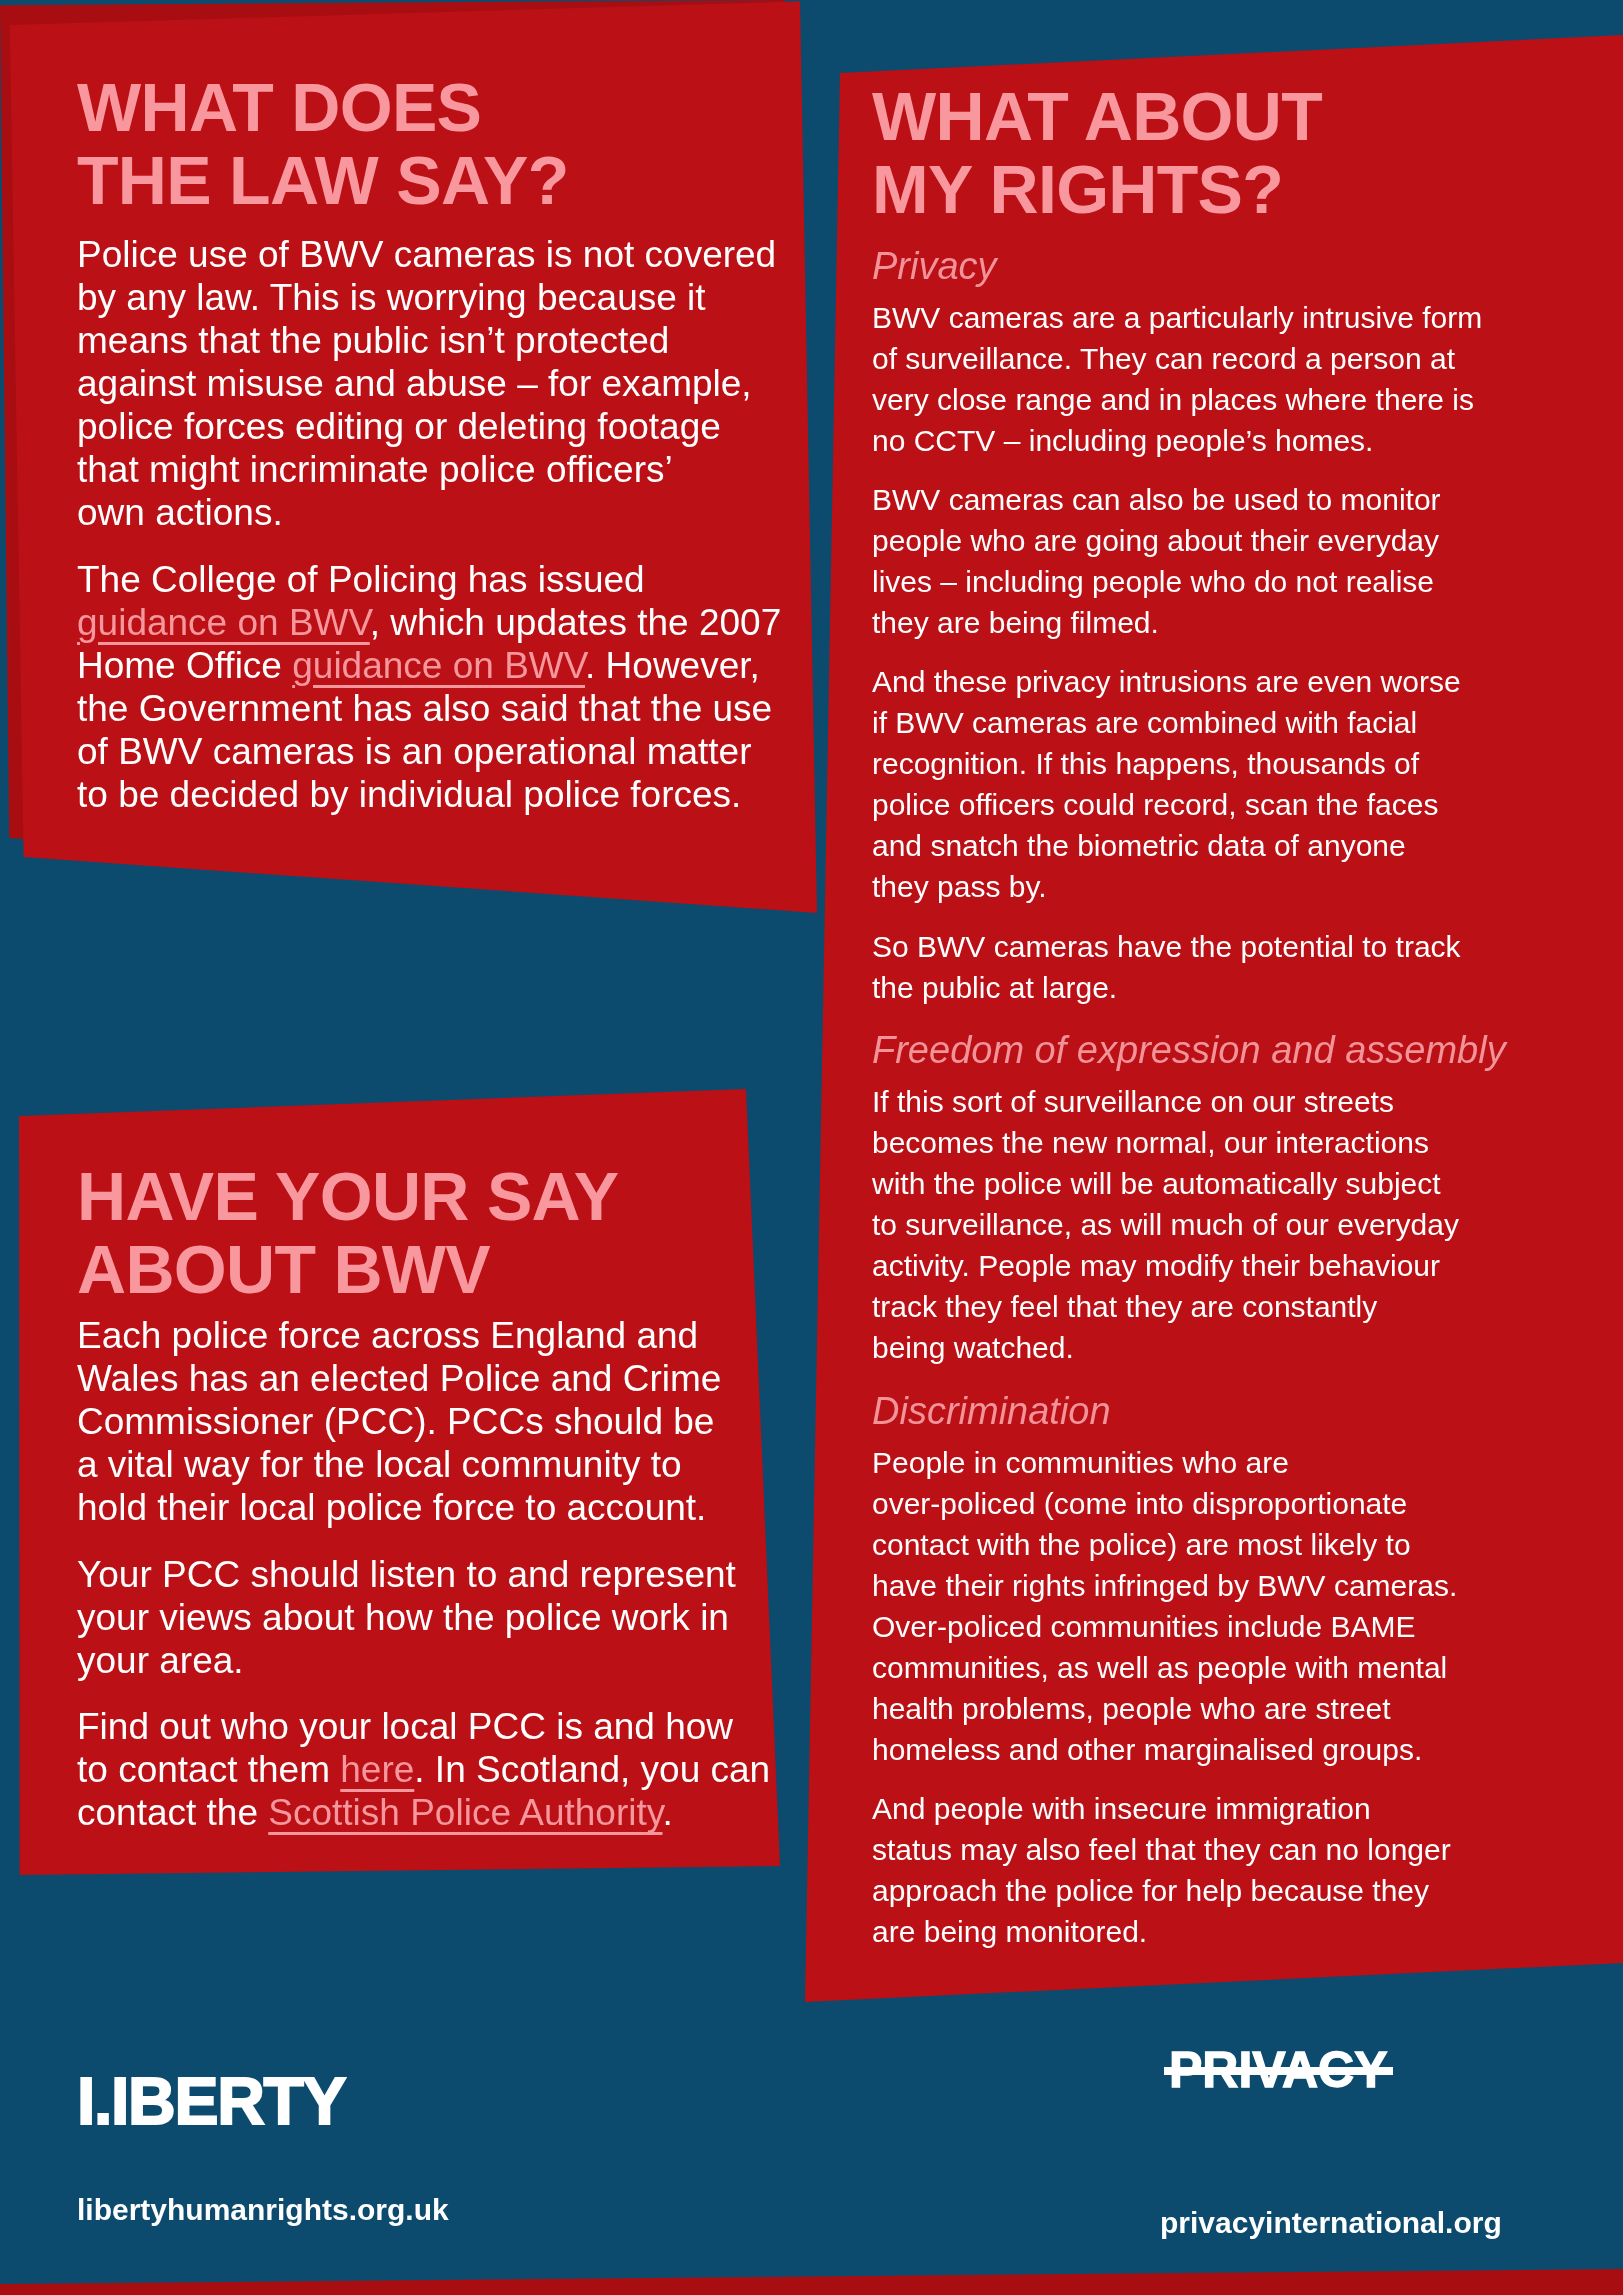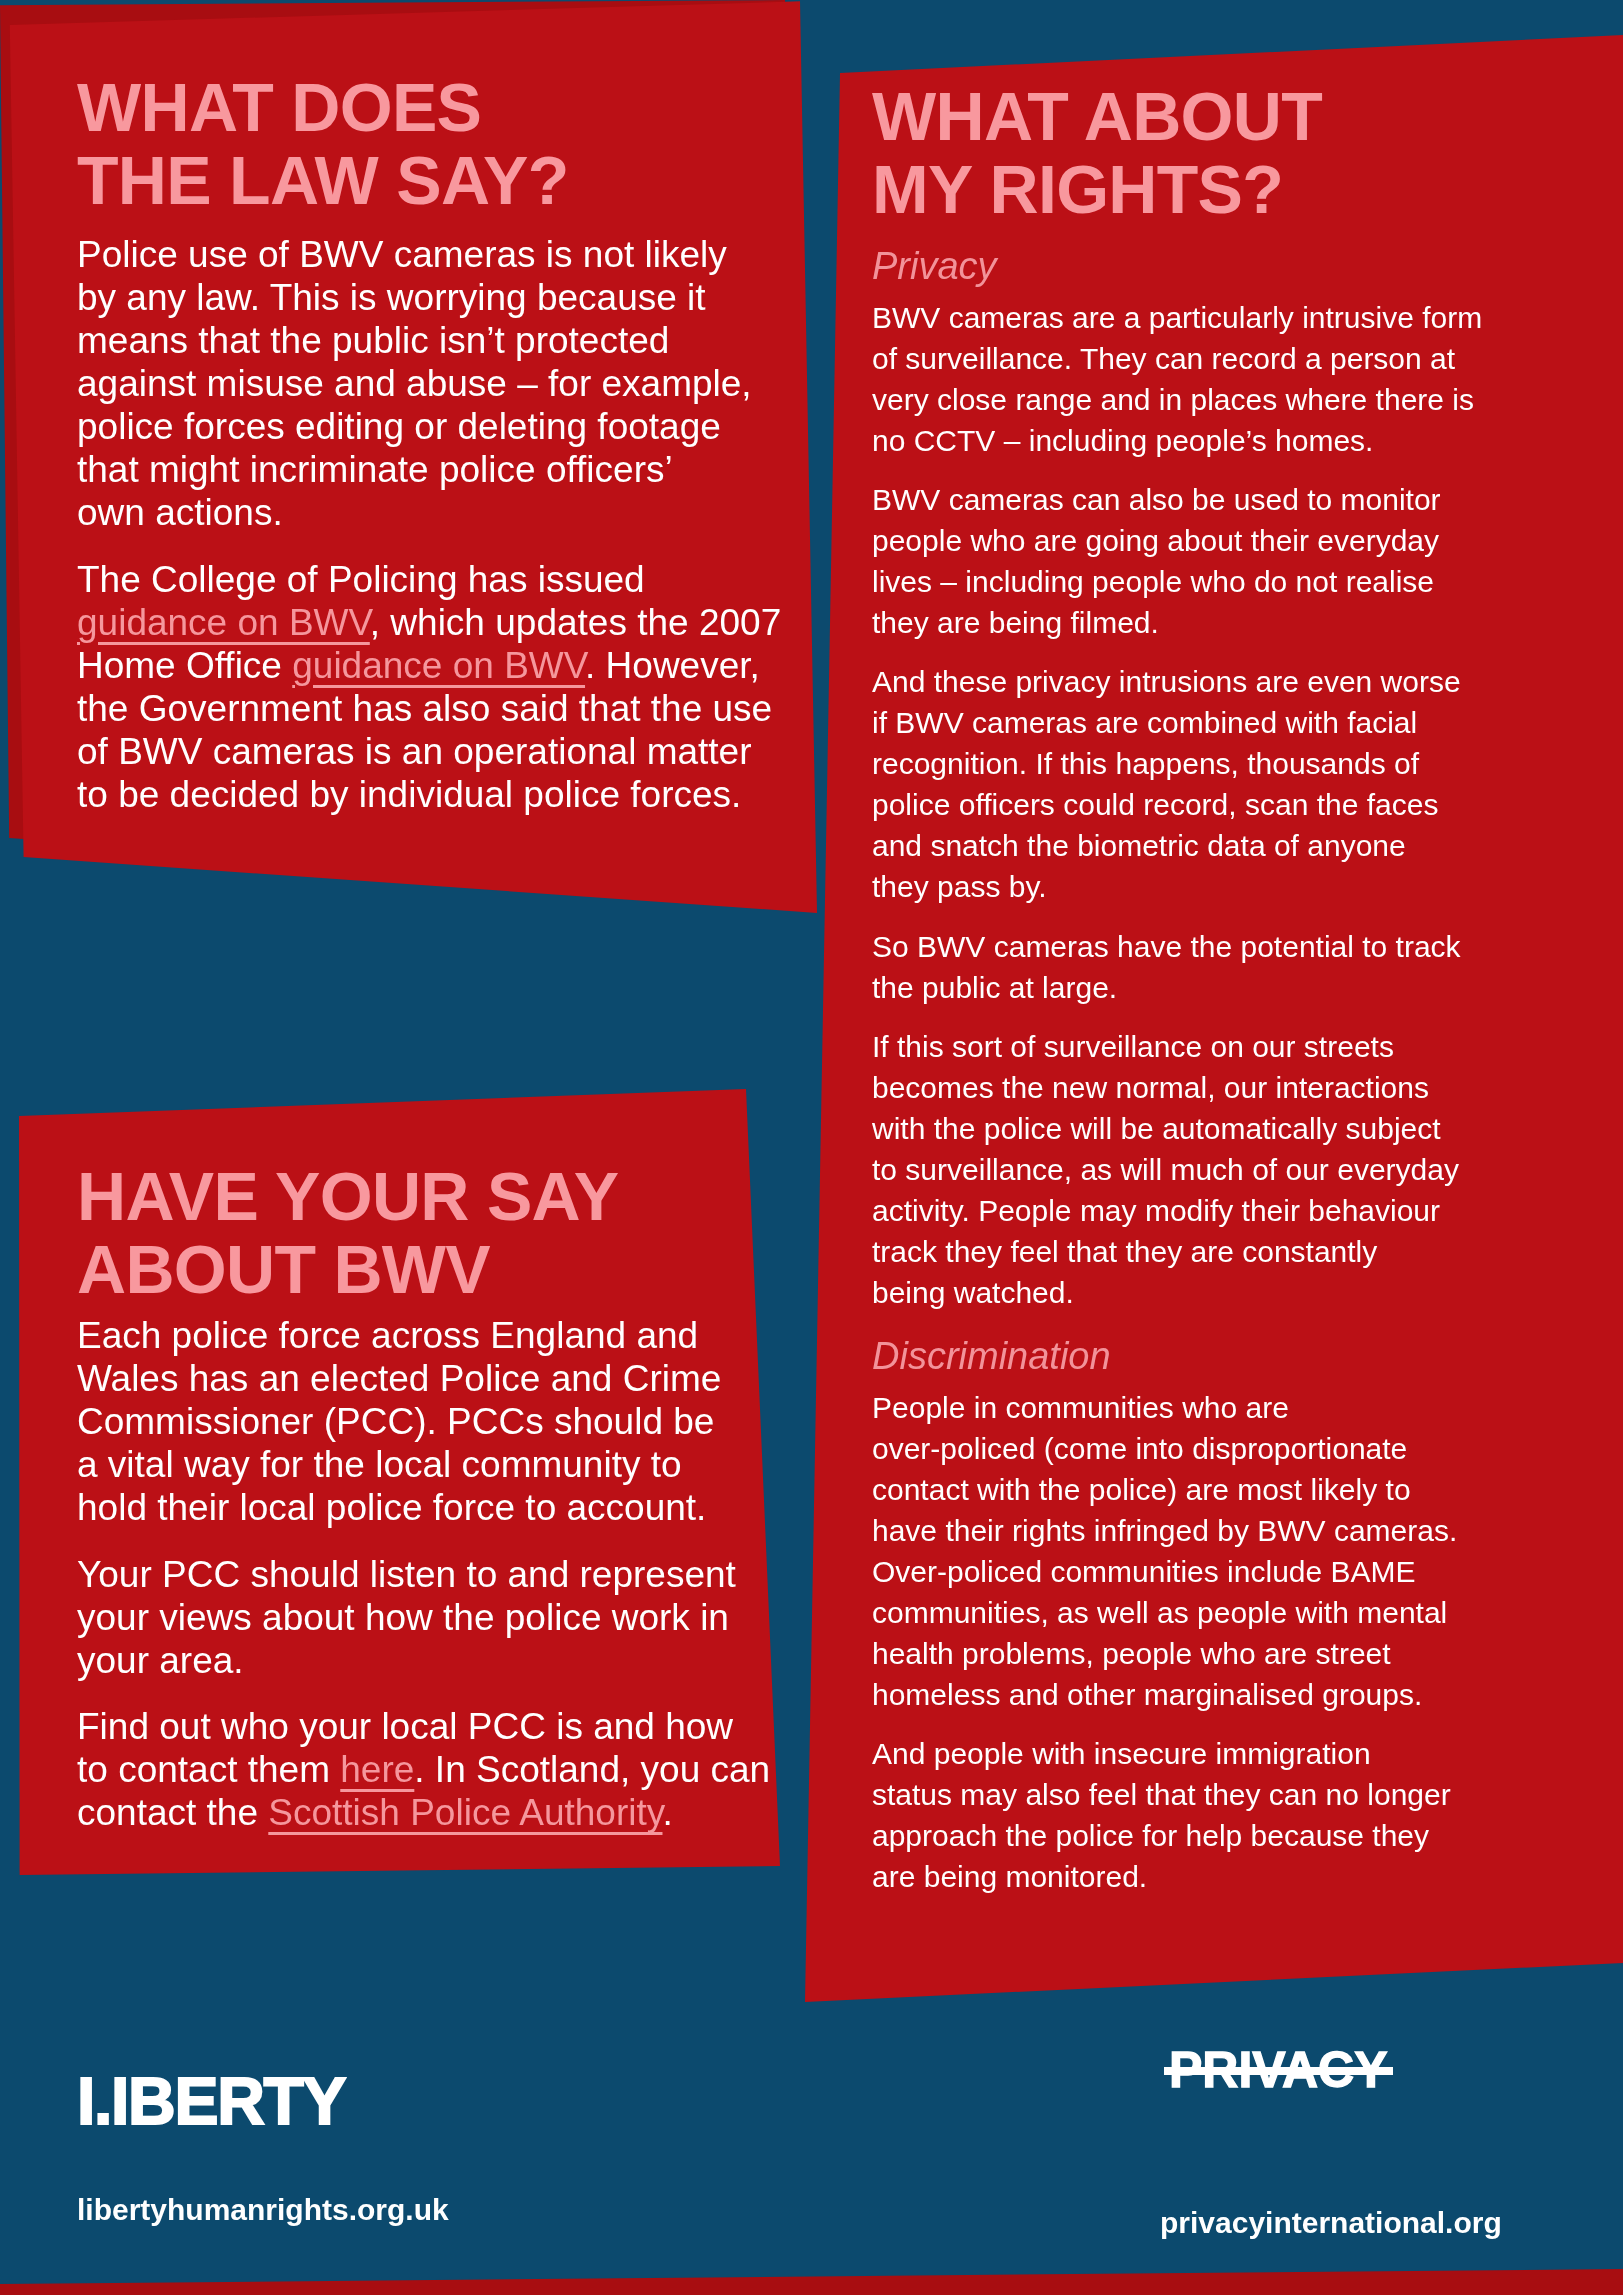--- a/index.html
+++ b/index.html
@@ -63,21 +63,21 @@
   <div class="quad panel-a"></div>
   <div class="quad panel-b"></div>
   <div class="quad panel-c"></div>
   <div class="quad bottom-strip"></div>
 
   <div class="block col-left" style="left:77px;top:71px;width:733px;">
     <h1>WHAT DOES
 THE LAW SAY?</h1>
   </div>
   <div class="block col-left" style="left:77px;top:233px;width:733px;">
-    <p class="para"><span>Police use of BWV cameras is not likely
+    <p class="para"><span>Police use of BWV cameras is not covered
 by any law. This is worrying because it
 means that the public isn’t protected
 against misuse and abuse – for example,
 police forces editing or deleting footage
 that might incriminate police officers’
 own actions.</span></p>
     <p class="para"><span>The College of Policing has issued
 </span><a class="link" href="#">guidance on BWV</a><span>, which updates the 2007
 Home Office </span><a class="link" href="#">guidance on BWV</a><span>. However,
 the Government has also said that the use
@@ -118,20 +118,21 @@
 they are being filmed.</span></p>
     <p class="para"><span>And these privacy intrusions are even worse
 if BWV cameras are combined with facial
 recognition. If this happens, thousands of
 police officers could record, scan the faces
 and snatch the biometric data of anyone
 they pass by.</span></p>
     <p class="para"><span>So BWV cameras have the potential to track
 the public at large.</span></p>
 
+    <div class="subhead">Freedom of expression and assembly</div>
     <p class="para"><span>If this sort of surveillance on our streets
 becomes the new normal, our interactions
 with the police will be automatically subject
 to surveillance, as will much of our everyday
 activity. People may modify their behaviour
 track they feel that they are constantly
 being watched.</span></p>
 
     <div class="subhead">Discrimination</div>
     <p class="para"><span>People in communities who are

